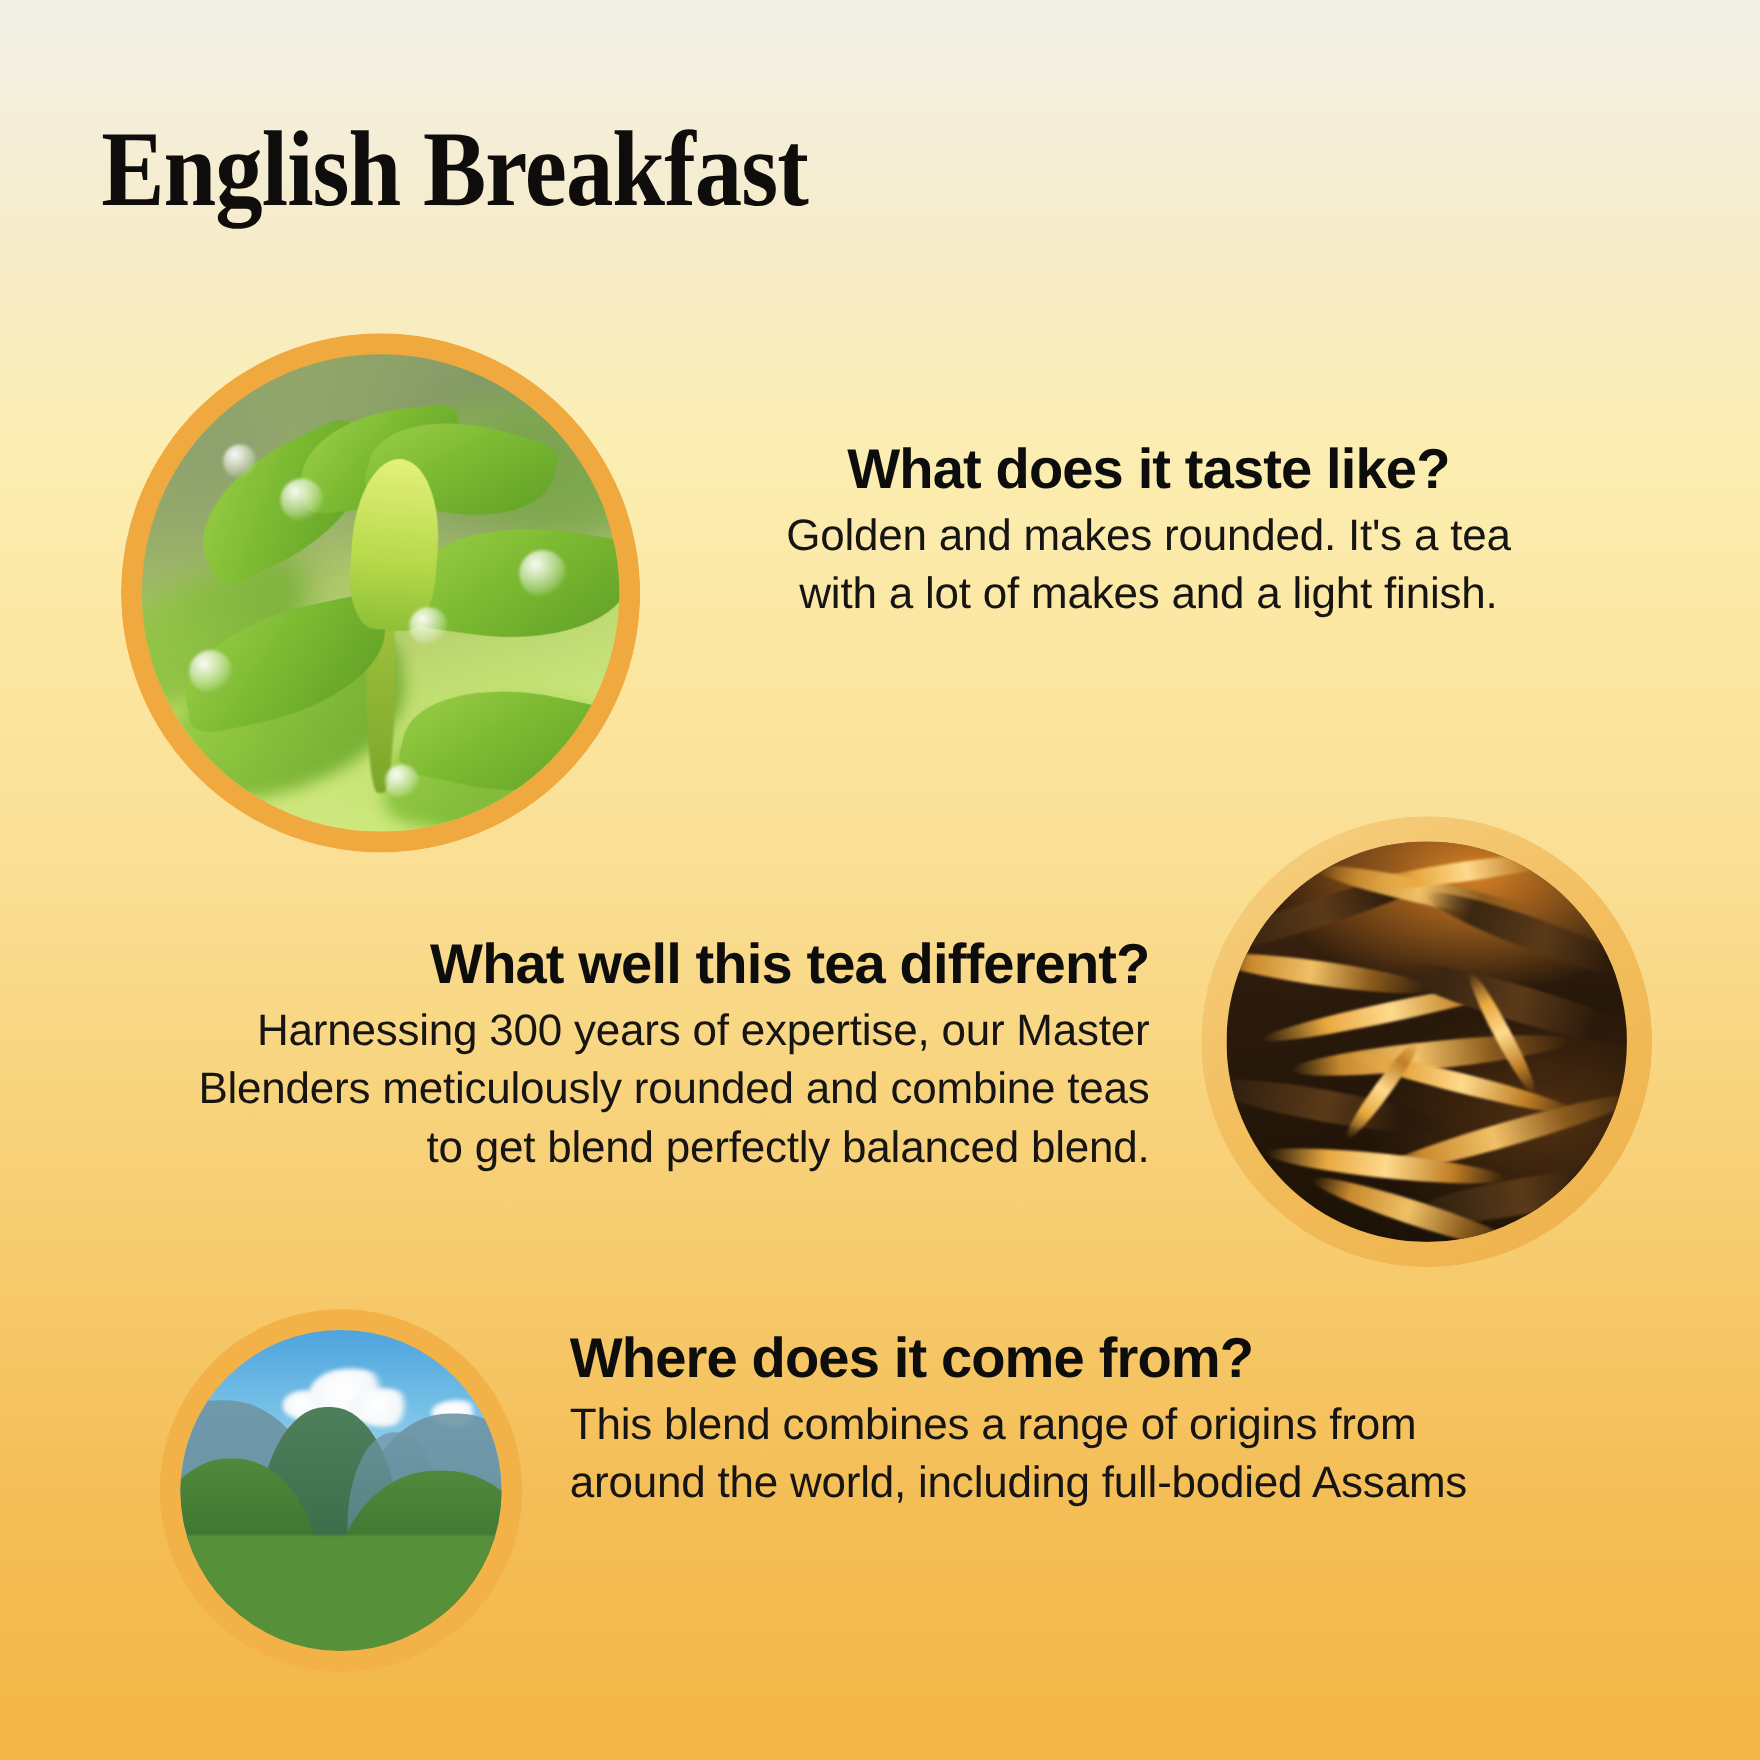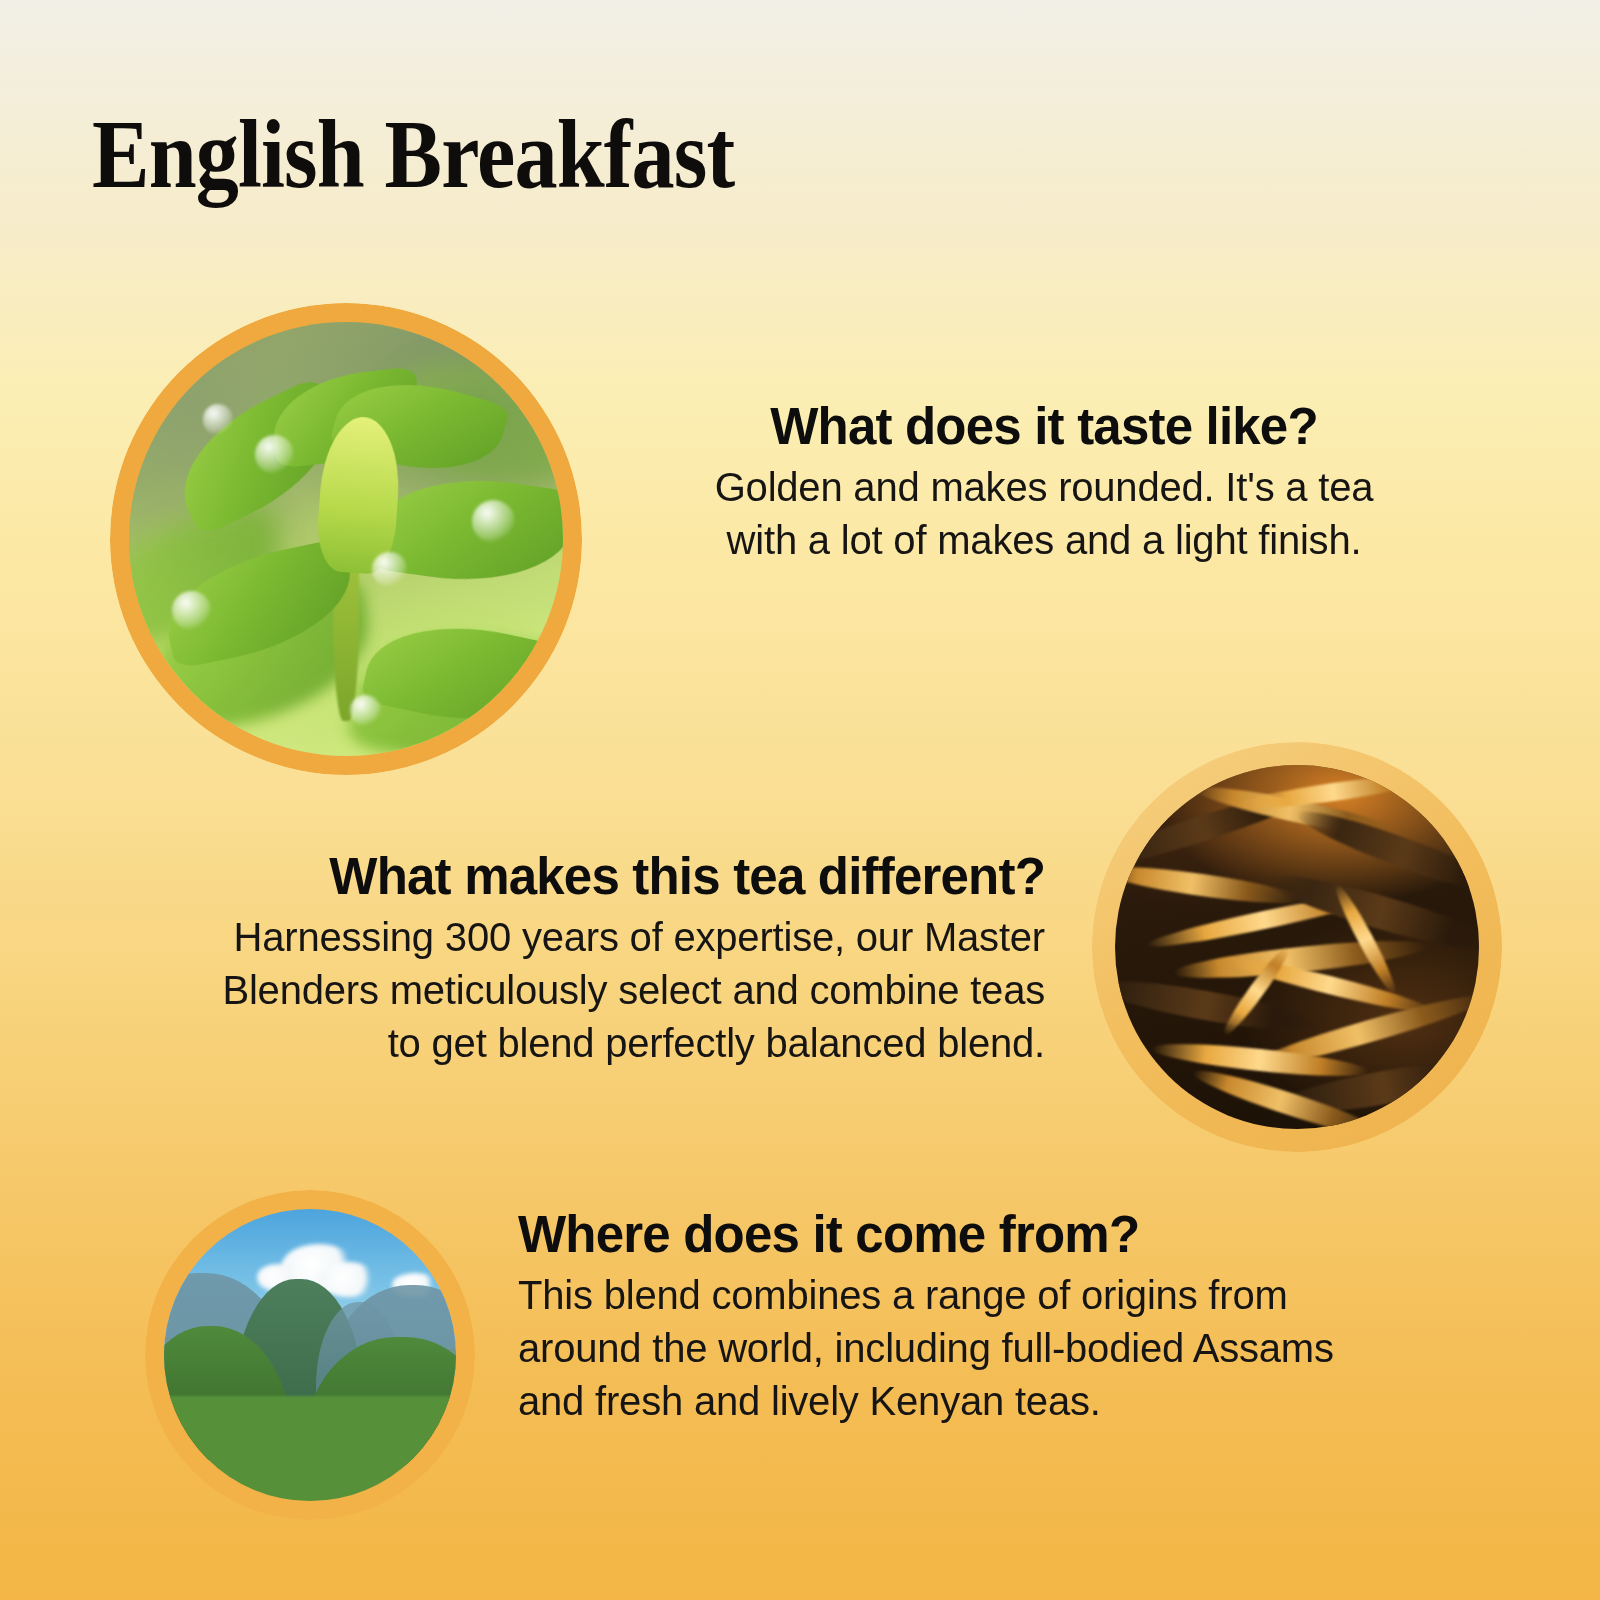--- a/index.html
+++ b/index.html
@@ -235,24 +235,24 @@
     <div class="strand" style="left:36%;top:70%;width:68%;height:6%;transform:rotate(-16deg);"></div>
     <div class="strand glow" style="left:10%;top:78%;width:60%;height:6%;transform:rotate(6deg);"></div>
     <div class="strand dark" style="left:44%;top:84%;width:60%;height:9%;transform:rotate(-10deg);"></div>
     <div class="strand" style="left:20%;top:90%;width:56%;height:6%;transform:rotate(18deg);"></div>
     <div class="strand glow" style="left:52%;top:46%;width:34%;height:4%;transform:rotate(62deg);"></div>
     <div class="strand glow" style="left:24%;top:60%;width:30%;height:4%;transform:rotate(-54deg);"></div>
   </div>
 </div>
 
 <div class="block" id="block-different">
-  <h2>What makes this tea different?</h2>
+  <h2>What well this tea different?</h2>
   <p>
     <span class="ln">Harnessing 300 years of expertise, our Master</span>
-    <span class="ln">Blenders meticulously select and combine teas</span>
+    <span class="ln">Blenders meticulously rounded and combine teas</span>
     <span class="ln">to get blend perfectly balanced blend.</span>
   </p>
 </div>
 
 <div class="photo" id="photo-mountains">
   <div class="ring"></div>
   <div class="inner">
     <div class="sky"></div>
 
     <div class="cloud" style="left:40%;top:12%;width:26%;height:16%;"></div>
@@ -269,15 +269,14 @@
 
     <div class="canopy"></div>
   </div>
 </div>
 
 <div class="block" id="block-origin">
   <h2>Where does it come from?</h2>
   <p>
     <span class="ln">This blend combines a range of origins from</span>
     <span class="ln">around the world, including full-bodied Assams</span>
-    <span class="ln">and fresh and lively Kenyan teas.</span>
   </p>
 </div>
 
 </body></html>

